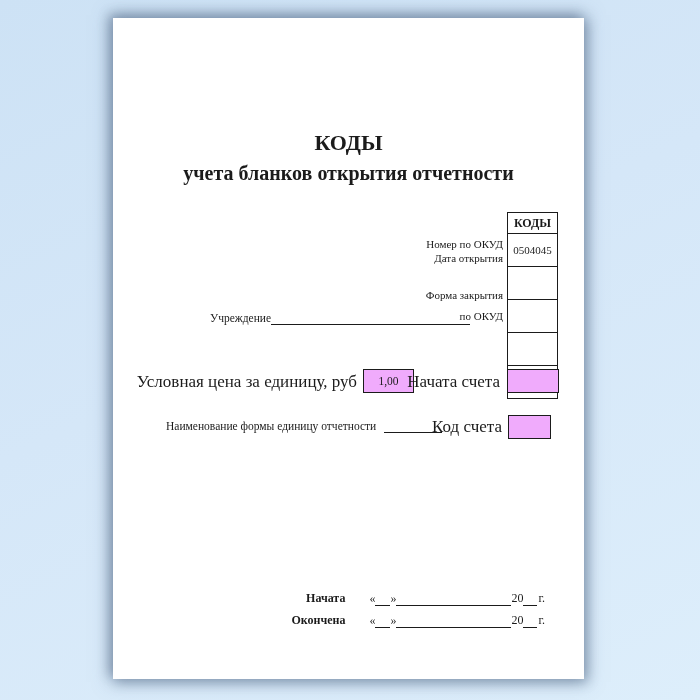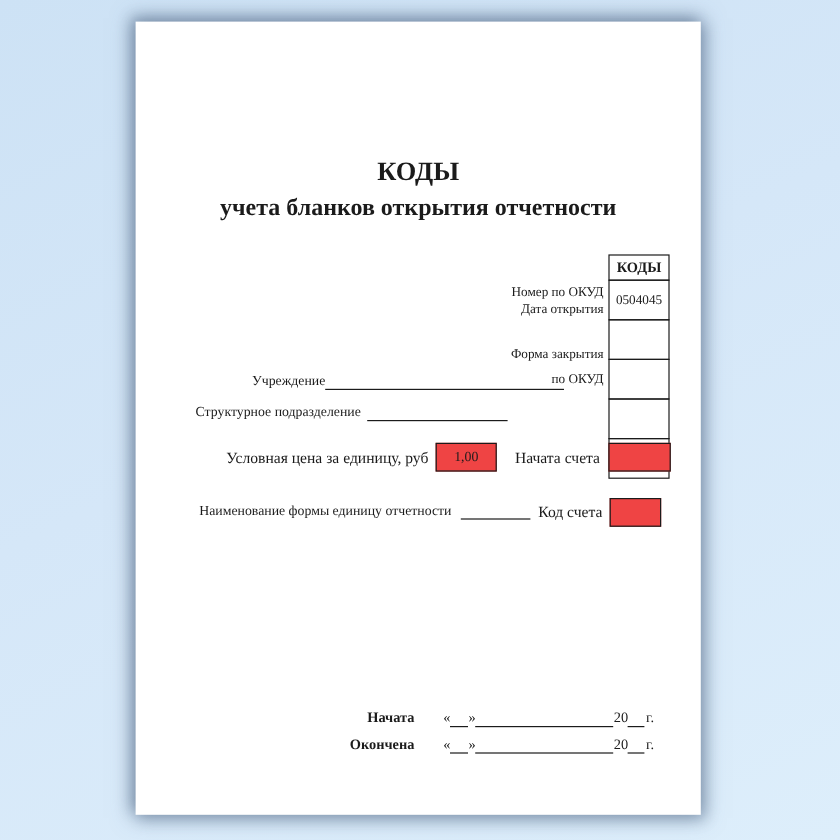--- a/index.html
+++ b/index.html
@@ -40,29 +40,29 @@
 
   
   .line-field { position:absolute; display:flex; align-items:flex-end; font-size:11.5px; line-height:13px; }
   .line-field .fill { flex:1; border-bottom:1px solid #1b1b1b; height:12px; }
   .fld-institution { left:50px; top:294px; width:260px;margin-left:47px; }
   .fld-department  { left:50px; top:320px; width:260px; }
   .fld-department .fill { margin-left:5px; }
   .fld-formname    { left:53px; top:402px; width:276px; }
   .fld-formname .fill { margin-left:8px; }
 
-  .flabel { position:absolute; font-size:13px; white-space:nowrap; line-height:14px; }
+  .flabel { position:absolute; font-size:17px; white-space:nowrap; line-height:14px; }
   .lbl-price   { right:227px; top:357px; text-align:right; }
   .lbl-account { right:84px;  top:357px; text-align:right; }
   .lbl-formcode{ right:82px;  top:402px; text-align:right; }
 
   .fbox {
     position:absolute; box-sizing:border-box; border:1px solid #1b1b1b;
     display:flex; align-items:center; justify-content:center; font-size:11.5px;
-    background:#ef4444;
+    background:#f0abfc;
   }
   .box-price    { left:250px; top:351px; width:51px; height:24px; }
   .box-account  { left:394px; top:351px; width:52px; height:24px; }
   .box-formcode { left:395px; top:397px; width:43px; height:24px; }
 
   
   .footer-block { position:absolute; right:39px; top:573px; }
   .f-row { display:flex; align-items:flex-end; justify-content:flex-end; font-size:12px; line-height:15px; height:15px; margin-bottom:7px; }
   .f-label { font-weight:bold; margin-right:24px; }
   .blank { display:inline-block; border-bottom:1px solid #1b1b1b; height:13px; }
@@ -93,24 +93,20 @@
       <div class="ct-row"></div>
       <div class="ct-row"></div>
       <div class="ct-row"></div>
       <div class="ct-row"></div>
     </div>
 
     <div class="line-field fld-institution">
       <span>Учреждение</span>
       <span class="fill"></span>
     </div>
-    <div class="line-field fld-department">
-      <span>Структурное подразделение</span>
-      <span class="fill"></span>
-    </div>
 
     <div class="flabel lbl-price">Условная цена за единицу, руб</div>
     <div class="fbox box-price">1,00</div>
     <div class="flabel lbl-account">Начата счета</div>
     <div class="fbox box-account"></div>
 
     <div class="line-field fld-formname">
       <span>Наименование формы единицу отчетности</span>
       <span class="fill"></span>
     </div>

